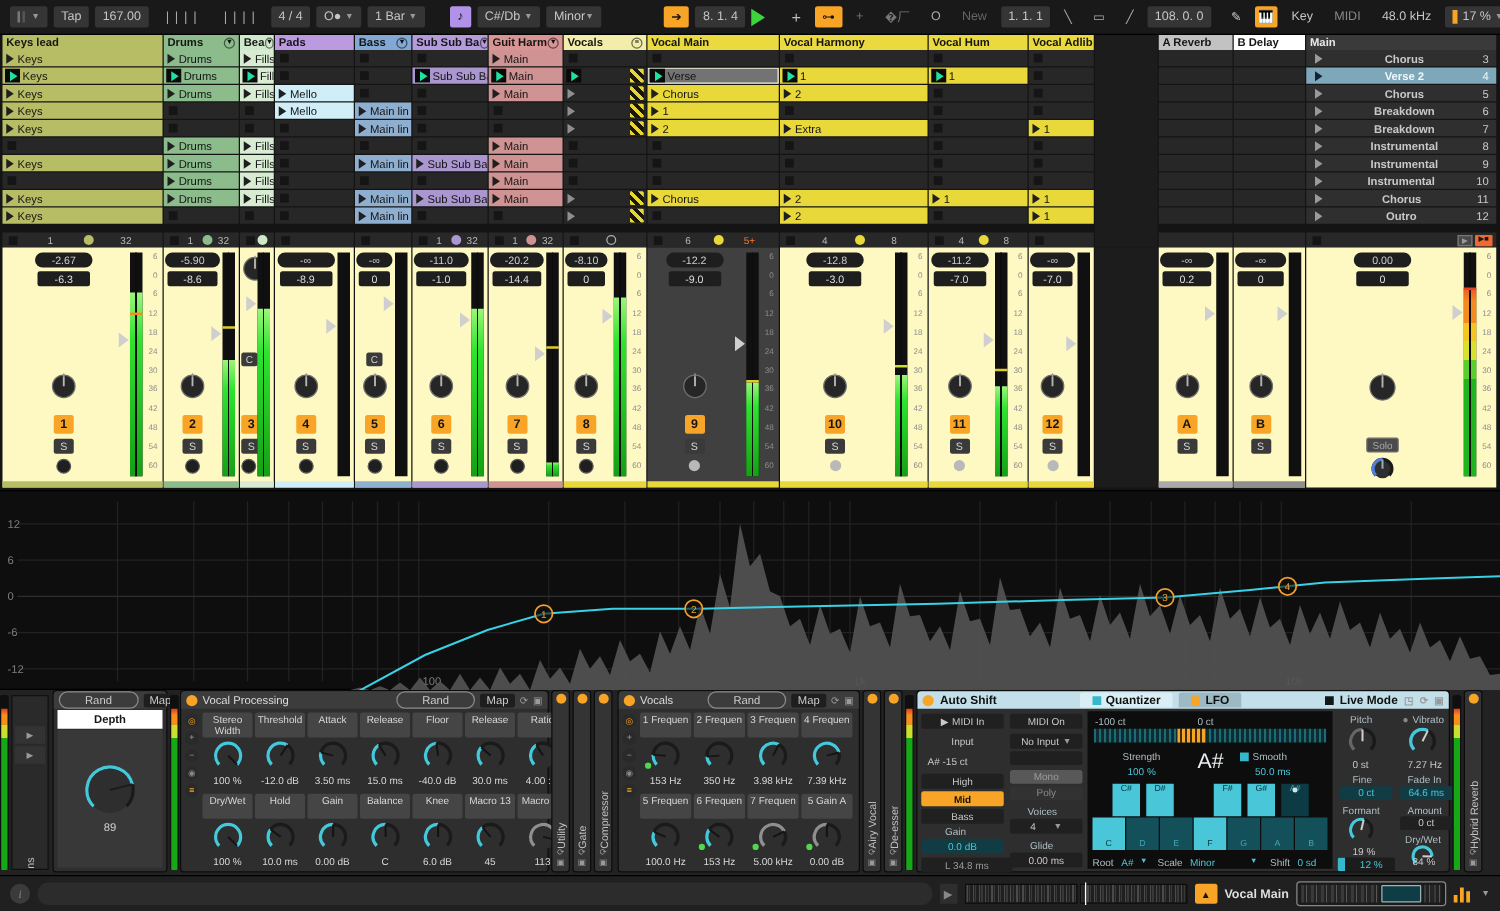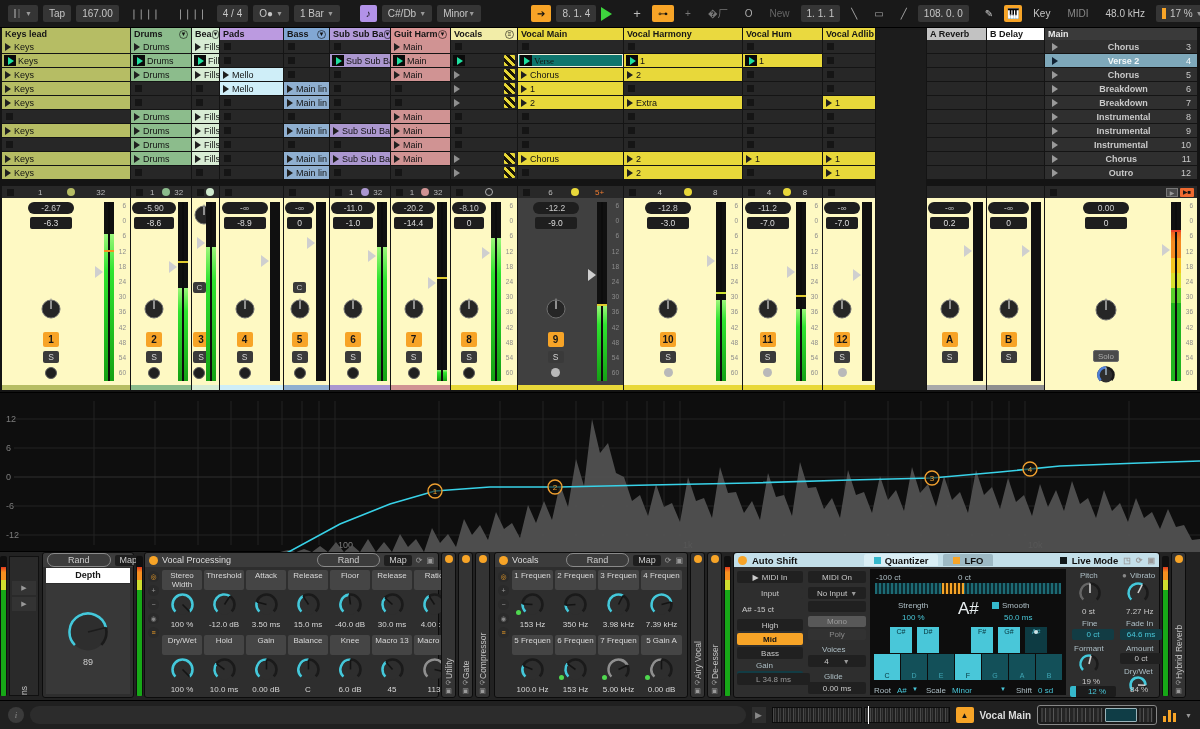--- a/index.html
+++ b/index.html
@@ -577,21 +577,21 @@
         </div>
       </div>
       <div class="col" style="width: 105px;">
         <div class="thdr" style="background: rgb(234, 217, 63);">
           <span>Vocal Main</span>
         </div>
         <div class="slots">
           <div class="slot">
             <div class="stopsq"></div>
           </div>
-          <div class="slot clip selclip" style="background: #0f766e; font-family: Liberation Serif, serif;">
+          <div class="slot clip selclip" style="background: #737373;">
             <div class="playbox">
               <div class="tri"></div>
             </div>
             <span>Verse</span>
           </div>
           <div class="slot clip" style="background: rgb(232, 216, 58);">
             <div class="tri"></div>
             <span>Chorus</span>
           </div>
           <div class="slot clip" style="background: rgb(232, 216, 58);">
@@ -1287,21 +1287,21 @@
         <span class="mic">▣</span>
       </div>
       <div class="asb" style="left:3px;top:18px;width:66px;height:12px">▶ <span style="margin-left:3px">MIDI In</span></div>
       <div class="asb" style="left:3px;top:34px;width:66px;height:12px;background:#2e2e2e">Input</div>
       <div class="asl" style="left:8px;top:52px;color:#c9c9c9">A# -15 ct</div>
       <div class="asb" style="left:3px;top:66px;width:66px;height:12px">High</div>
       <div class="asb" style="left:3px;top:80px;width:66px;height:12px;background:#f7a427;color:#141414;font-weight:bold">Mid</div>
       <div class="asb" style="left:3px;top:94px;width:66px;height:12px">Bass</div>
       <div class="asl" style="left:22px;top:108px">Gain</div>
       <div class="asb cyantxt" style="left:3px;top:118px;width:66px;height:12px;background:#123c44">0.0 dB</div>
-      <div class="asb" style="left:3px;top:120px;width:73px;height:12px;color:#9a9a9a">L 34.8 ms</div>
+      <div class="asb" style="left:3px;top:133px;width:73px;height:12px;color:#9a9a9a">L 34.8 ms</div>
       <div class="asb" style="left:74px;top:18px;width:58px;height:12px">MIDI On</div>
       <div class="asb" style="left:74px;top:34px;width:58px;height:12px">
           <span>No Input</span>
           <span class="caret">▼</span>
         </div>
       <div class="asb" style="left:74px;top:48px;width:58px;height:11px"></div>
       <div class="asb" style="left:74px;top:63px;width:58px;height:11px;background:#585858;color:#9c9c9c">Mono</div>
       <div class="asb" style="left:74px;top:76px;width:58px;height:11px;background:#323232;color:#8a8a8a">Poly</div>
       <div class="asl" style="left:88px;top:92px">Voices</div>
       <div class="asb" style="left:74px;top:102px;width:58px;height:12px">

